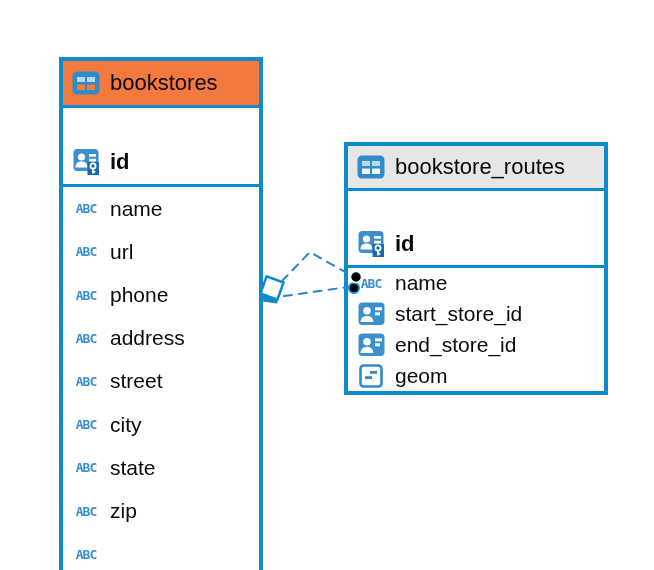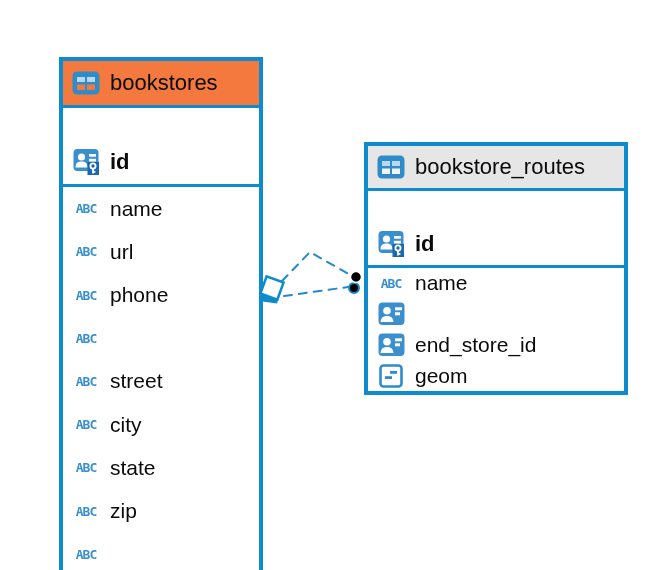--- a/index.html
+++ b/index.html
@@ -12,21 +12,21 @@
   .erd-canvas{position:absolute;inset:0;}
 
   .table-card{
     position:absolute;
     box-sizing:border-box;
     border:4px solid #0d8bcd;
     background:#ffffff;
     display:flex;flex-direction:column;
   }
   .card-bookstores{left:59px;top:57px;width:204px;height:566px;--cell:#f4793e;}
-  .card-routes{left:364px;top:142px;width:264px;height:253px;--cell:#f3f3f3;}
+  .card-routes{left:344px;top:142px;width:264px;height:253px;--cell:#f3f3f3;}
 
   .tbl-header{
     display:flex;align-items:center;gap:9px;
     padding:0 8px;flex:0 0 auto;
     border-bottom:3px solid #0d8bcd;
     font-size:22px;
   }
   .card-bookstores .tbl-header{background:#f4793e;height:44px;}
   .card-routes   .tbl-header{background:#e6e6e6;height:42px;}
 
@@ -110,20 +110,21 @@
       <div class="row">
         <span class="icon-cell">
             <span class="abc-glyph">ABC</span>
           </span>
         <span class="col-label">phone</span>
       </div>
       <div class="row">
         <span class="icon-cell">
             <span class="abc-glyph">ABC</span>
           </span>
+        <span class="col-label">address</span>
       </div>
       <div class="row">
         <span class="icon-cell">
             <span class="abc-glyph">ABC</span>
           </span>
         <span class="col-label">street</span>
       </div>
       <div class="row">
         <span class="icon-cell">
             <span class="abc-glyph">ABC</span>
@@ -201,20 +202,21 @@
       <div class="row">
         <span class="icon-cell">
           <svg width="27" height="24" viewBox="0 0 27 24">
             <rect x="0.5" y="0.5" width="26" height="22.5" rx="4" fill="#3a90ce"></rect>
             <circle cx="9" cy="8.8" r="3.8" fill="#fff"></circle>
             <path d="M2.5 20 C3 15.5 5.5 14 9 14 C12.5 14 15 15.5 15.5 20 Z" fill="#fff"></path>
             <rect x="17" y="5.3" width="7" height="3" fill="#fff"></rect>
             <rect x="17" y="10.3" width="5" height="3" fill="#fff"></rect>
           </svg>
         </span>
+        <span class="col-label">start_store_id</span>
       </div>
       <div class="row">
         <span class="icon-cell">
           <svg width="27" height="24" viewBox="0 0 27 24">
             <rect x="0.5" y="0.5" width="26" height="22.5" rx="4" fill="#3a90ce"></rect>
             <circle cx="9" cy="8.8" r="3.8" fill="#fff"></circle>
             <path d="M2.5 20 C3 15.5 5.5 14 9 14 C12.5 14 15 15.5 15.5 20 Z" fill="#fff"></path>
             <rect x="17" y="5.3" width="7" height="3" fill="#fff"></rect>
             <rect x="17" y="10.3" width="5" height="3" fill="#fff"></rect>
           </svg>

